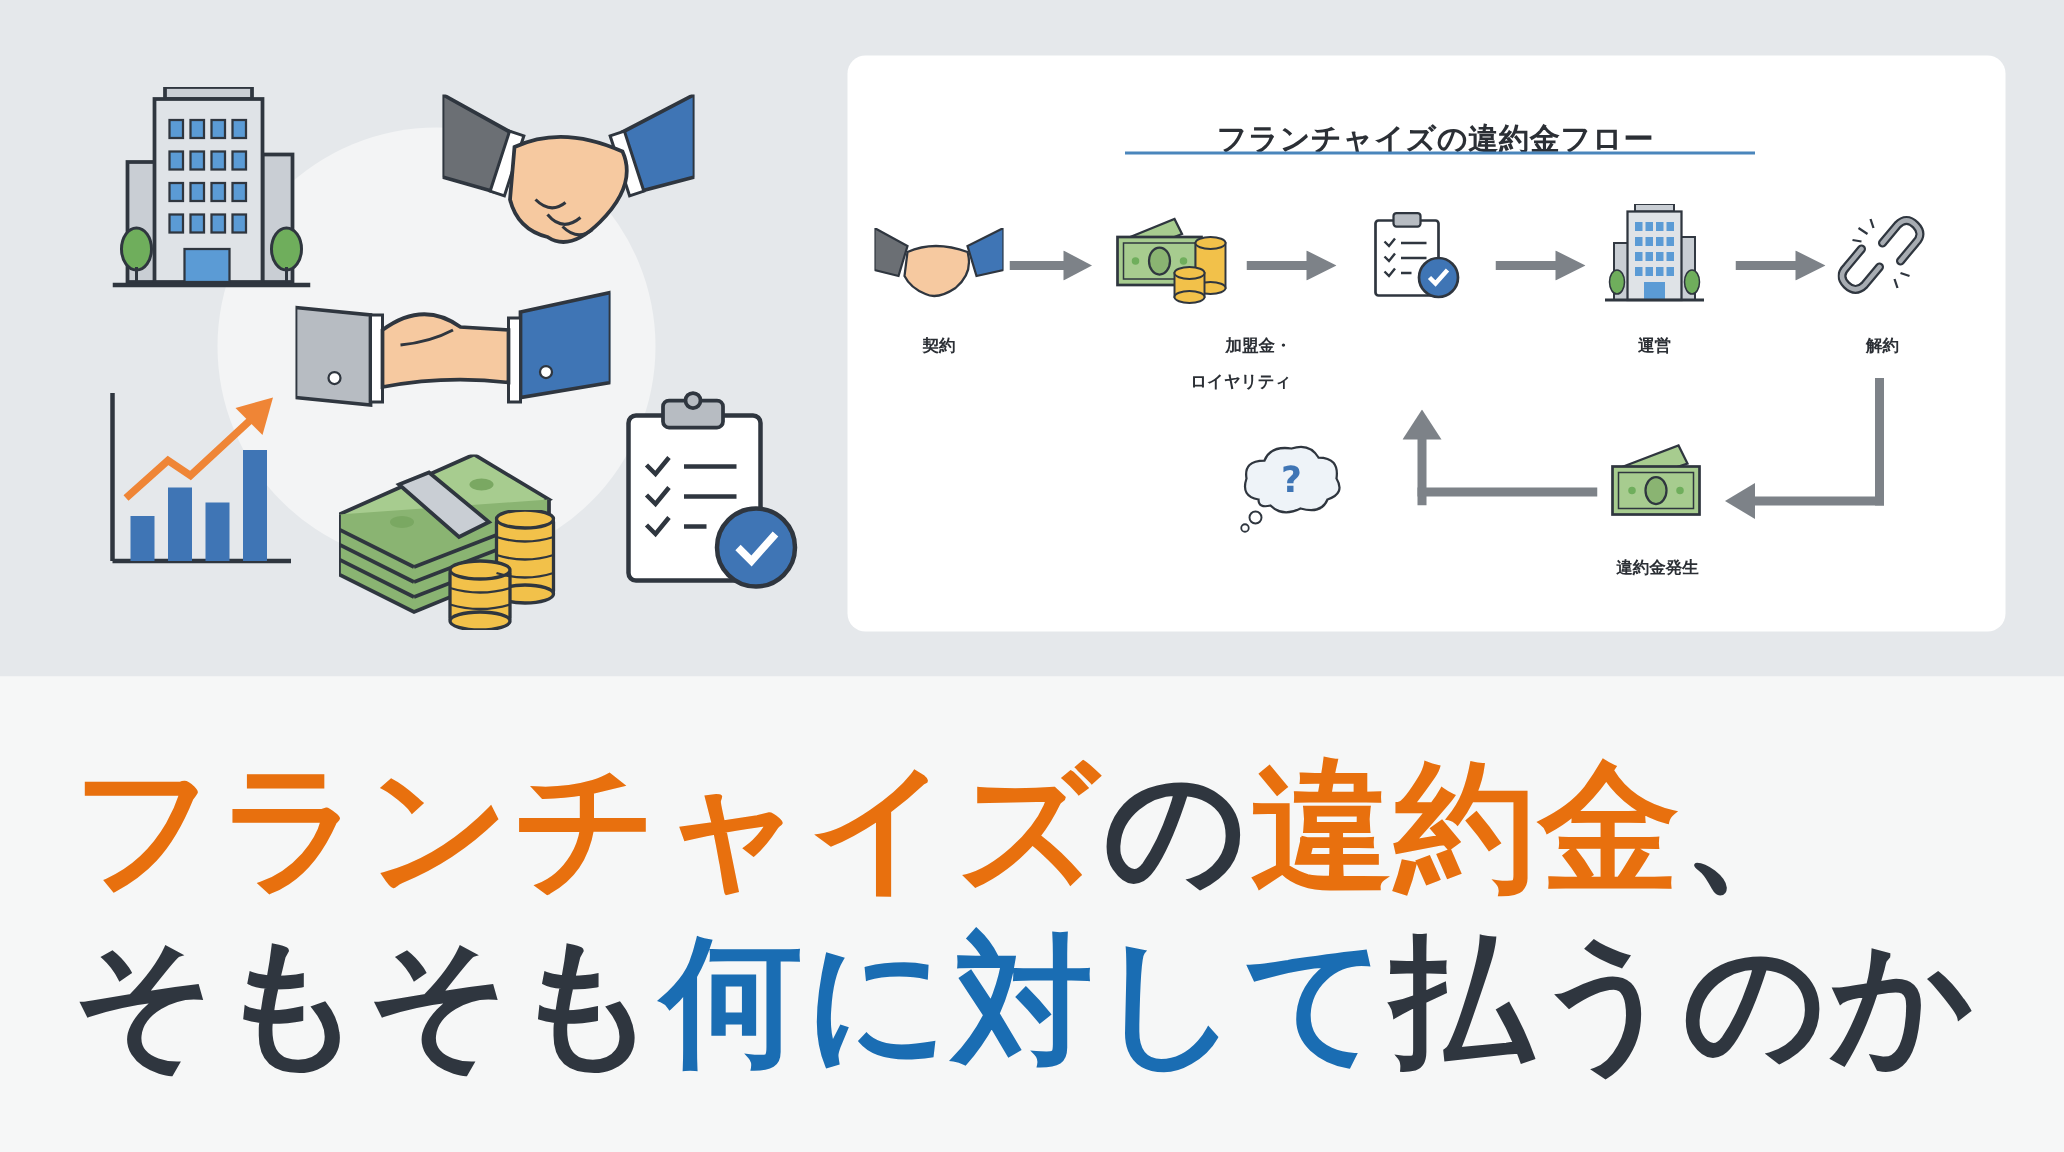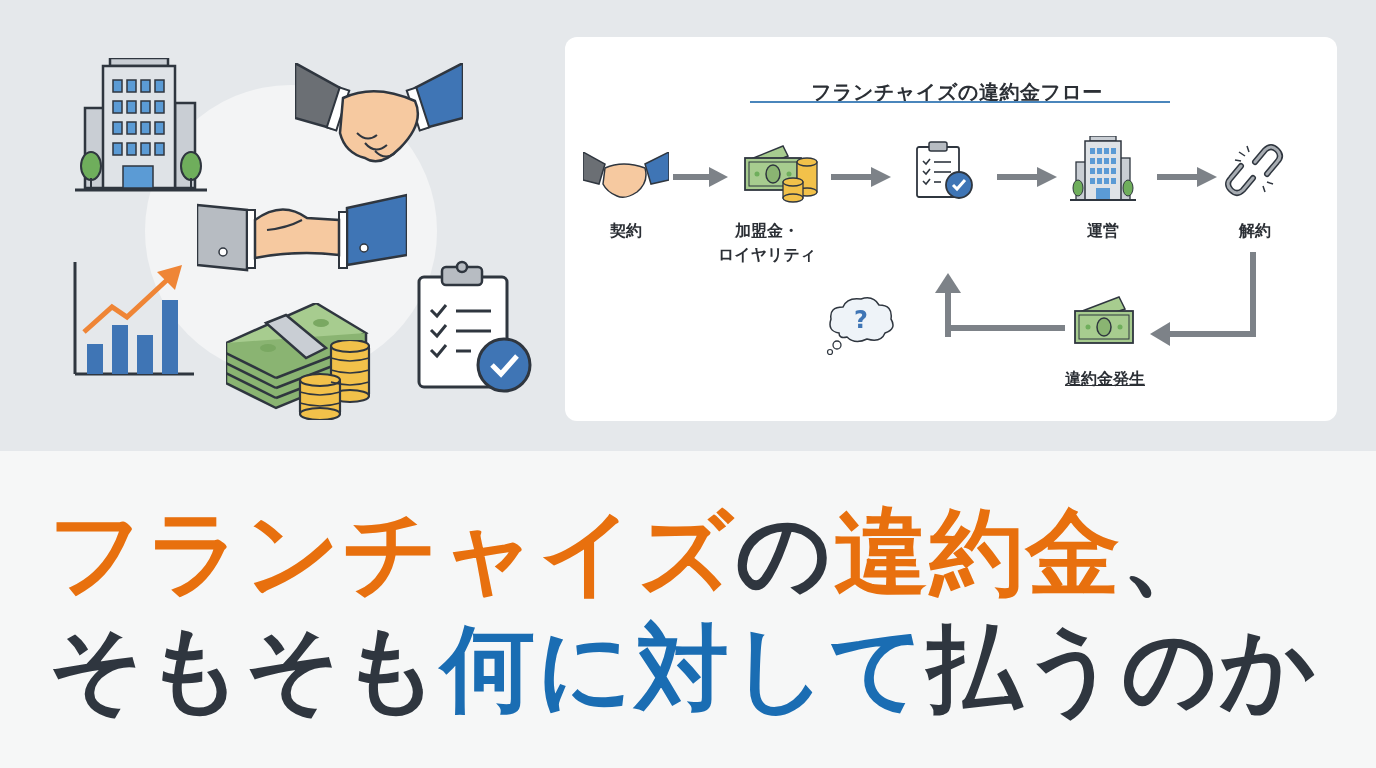--- a/index.html
+++ b/index.html
@@ -32,21 +32,21 @@
     position: absolute; left: 0; top: 54px; width: 100%;
     text-align: center; font-size: 20px; font-weight: bold; color: #2b2f35;
     letter-spacing: 0.5px;
   }
   .card-underline {
     position: absolute; left: 185px; top: 64px; width: 420px; height: 2px;
     background: #4a86bc;
   }
   .step { position: absolute; text-align: center; }
   .step-label {
-    position: absolute; font-size: 16px; font-weight: bold; color: #2b2f35;
+    position: absolute; font-size: 11px; font-weight: bold; color: #2b2f35;
     text-align: center; line-height: 24px; white-space: nowrap;
   }
   .arrow { position: absolute; }
 
   .headline {
     position: absolute; left: 48px; font-weight: bold; white-space: nowrap;
     font-size: 94px; letter-spacing: 2px; line-height: 1;
   }
   .headline.l1 { top: 506px; }
   .headline.l2 { top: 622px; }
@@ -217,21 +217,21 @@
       <g fill="#f2c14a" stroke="#2f363f" stroke-width="1.3">
         <rect x="54" y="18" width="20" height="30"></rect>
           <ellipse cx="64" cy="18" rx="10" ry="4"></ellipse>
           <ellipse cx="64" cy="48" rx="10" ry="4"></ellipse>
         <rect x="40" y="38" width="20" height="16"></rect>
           <ellipse cx="50" cy="38" rx="10" ry="4"></ellipse>
           <ellipse cx="50" cy="54" rx="10" ry="4"></ellipse>
       </g>
     </svg>
   </div>
-  <div class="step-label" style="left:132px;top:182px;width:140px;">
+  <div class="step-label" style="left:156px;top:182px;width:140px;text-align:right;">
     <div>加盟金・</div>
     <div>ロイヤリティ</div>
   </div>
 
   <svg class="arrow" style="left:266px;top:130px;" width="60" height="20" viewBox="0 0 60 20">
     <rect x="0" y="7" width="42" height="6" fill="#7d8288"></rect>
       <polygon points="40,0 60,10 40,20" fill="#7d8288"></polygon>
   </svg>
 
   <div class="step" style="left:350px;top:102px;">
@@ -323,21 +323,21 @@
   <div class="step" style="left:508px;top:258px;">
     <svg width="64" height="52" viewBox="0 0 64 52">
       <polygon points="4,18 46,2 52,14 10,28" fill="#a7cc8f" stroke="#2f363f" stroke-width="1.5"></polygon>
       <rect x="2" y="16" width="58" height="32" fill="#a7cc8f" stroke="#2f363f" stroke-width="1.8"></rect>
       <rect x="6" y="20" width="50" height="24" fill="none" stroke="#2f363f" stroke-width="1"></rect>
       <ellipse cx="31" cy="32" rx="7" ry="9" fill="#8ab472" stroke="#2f363f" stroke-width="1.5"></ellipse>
       <circle cx="15" cy="32" r="2.5" fill="#6fae5c"></circle>
         <circle cx="47" cy="32" r="2.5" fill="#6fae5c"></circle>
     </svg>
   </div>
-  <div class="step-label" style="left:478px;top:330px;width:124px;text-decoration:underline;">違約金発生</div>
+  <div class="step-label" style="left:478px;top:330px;width:124px;">違約金発生</div>
 
   <svg class="arrow" style="left:370px;top:236px;" width="130" height="64" viewBox="0 0 130 64">
     <rect x="10" y="18" width="6" height="46" fill="#7d8288"></rect>
     <rect x="10" y="52" width="120" height="6" fill="#7d8288"></rect>
     <polygon points="0,20 13,0 26,20" fill="#7d8288"></polygon>
   </svg>
 
   <div class="step" style="left:260px;top:258px;">
     <svg width="72" height="62" viewBox="0 0 72 62">
       <path d="M14,38 Q2,36 6,24 Q4,12 18,12 Q22,2 36,4 Q48,0 54,10 Q68,10 66,24 Q72,34 60,38 Q56,48 42,44 Q30,50 22,42 Q14,44 14,38 Z" fill="#eef3f8" stroke="#2f363f" stroke-width="1.5"></path>

